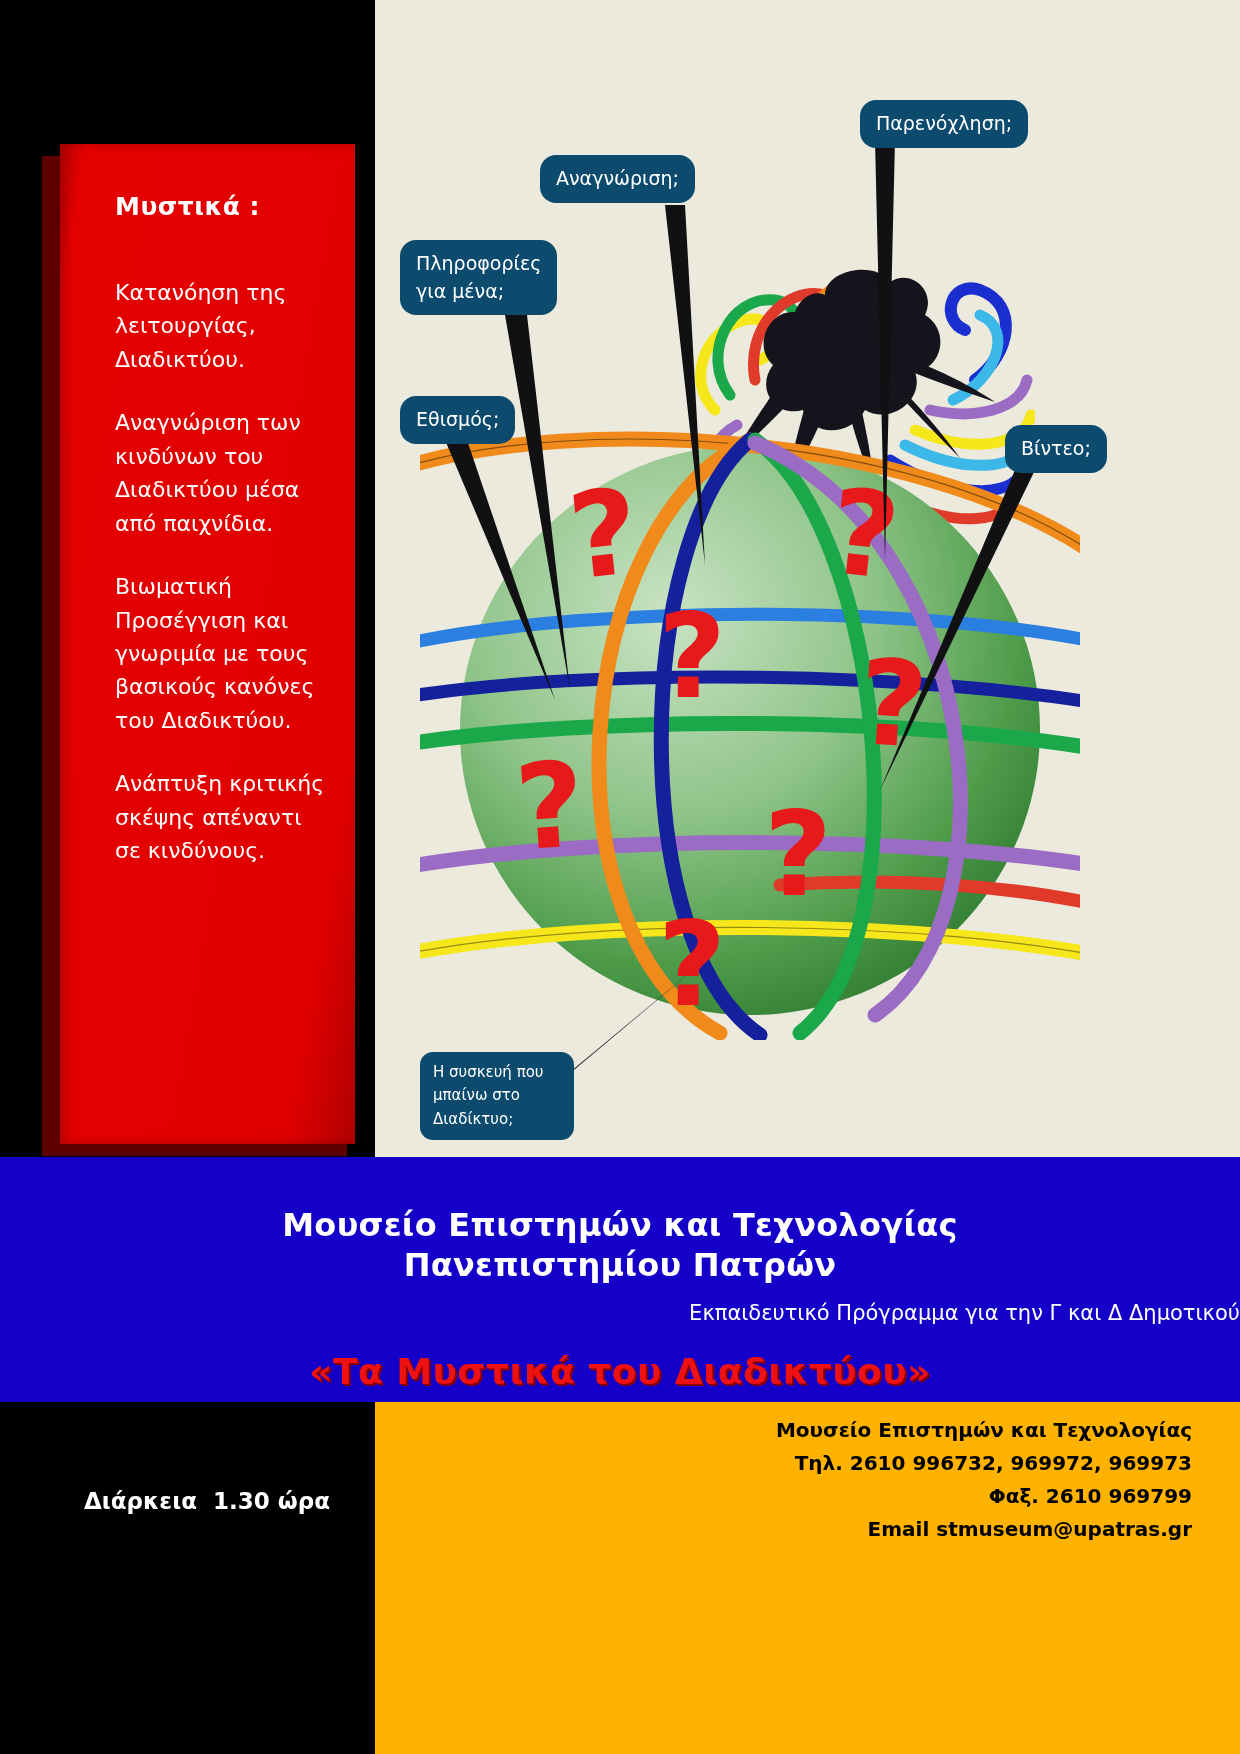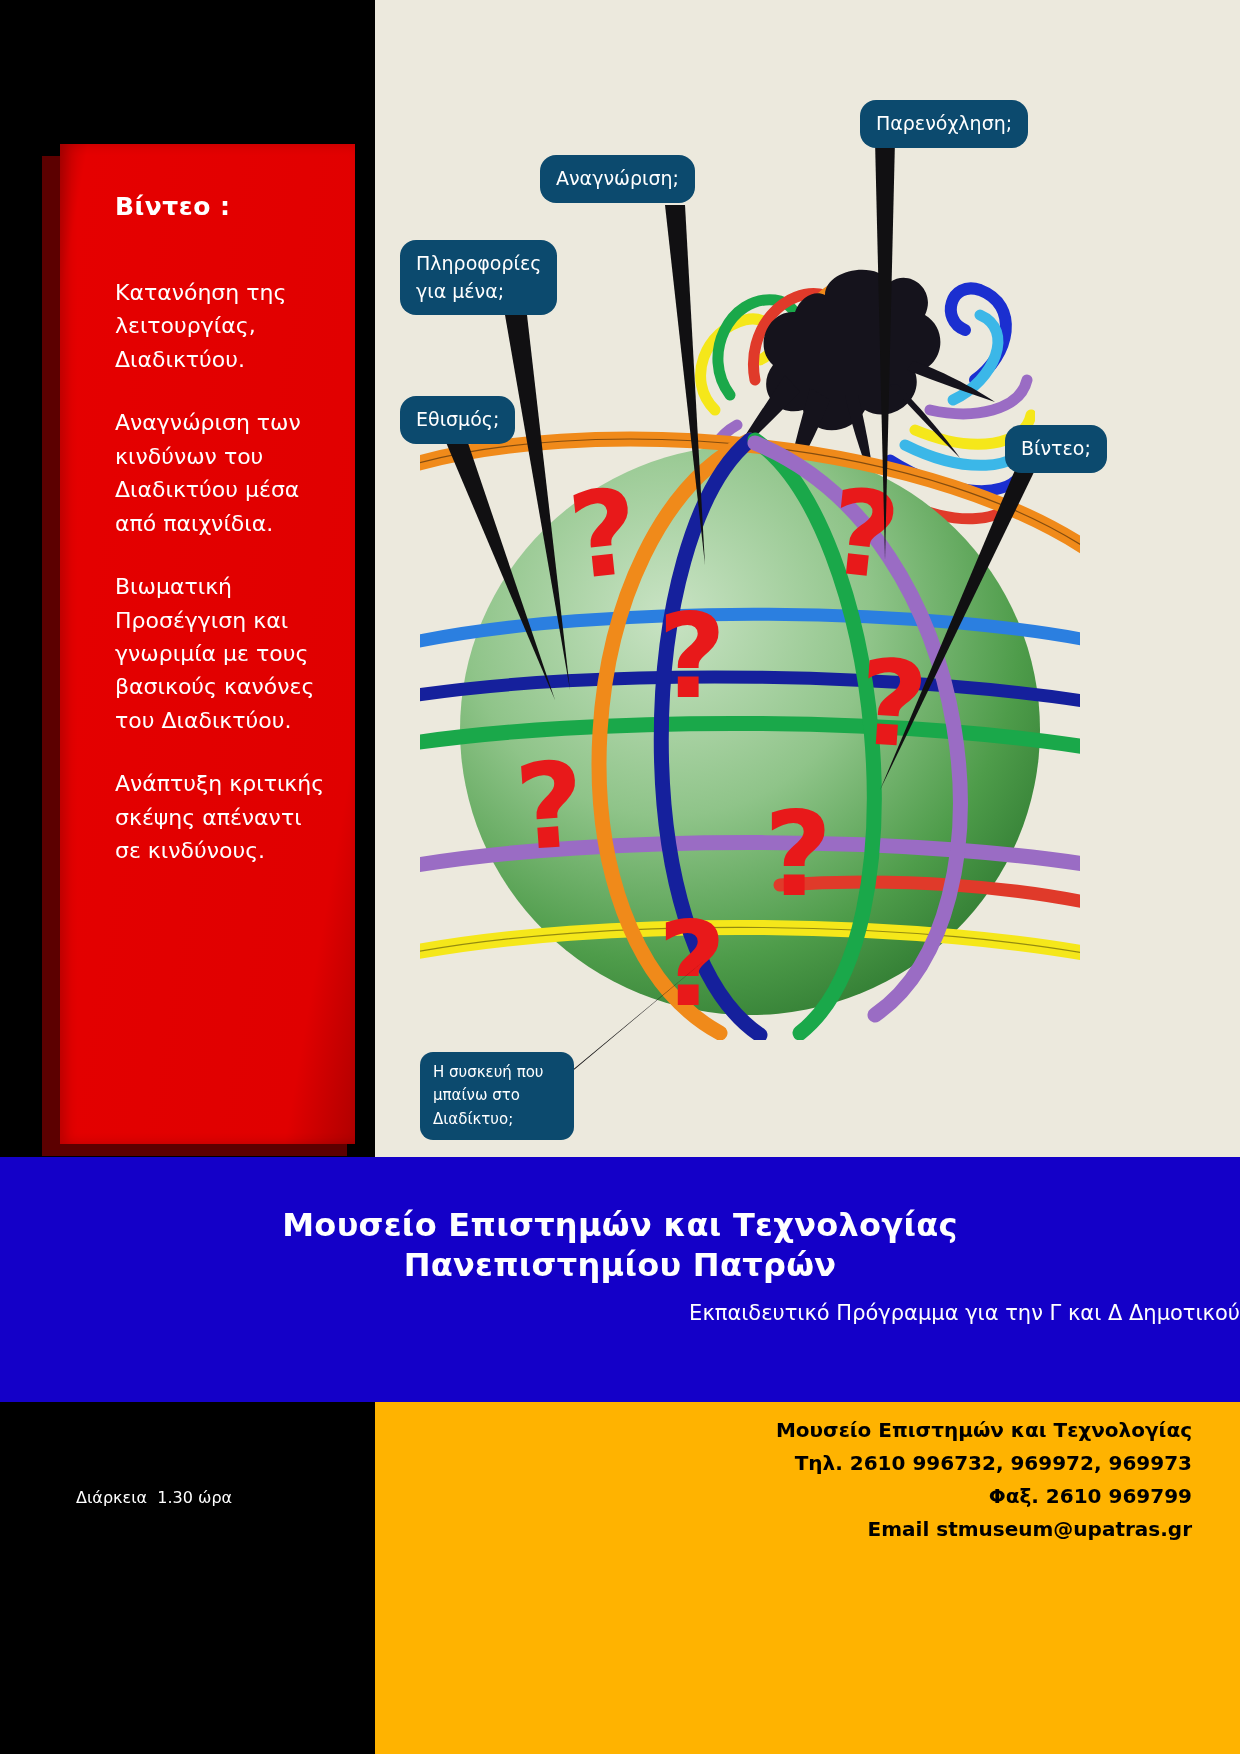--- a/index.html
+++ b/index.html
@@ -75,22 +75,22 @@
     text-shadow:2px 2px 0 #8a0000;
     letter-spacing:.5px;
   }
 
   
   .bottom-left{
     position:absolute;left:0;top:1402px;width:375px;height:352px;
     background:#000;color:#fff;
   }
   .duration{
-    position:absolute;left:76px;top:86px;
-    font-size:16px;font-weight:normal;white-space:pre;
+    position:absolute;left:84px;top:86px;
+    font-size:23px;font-weight:bold;white-space:pre;
   }
   .bottom-right{
     position:absolute;left:375px;top:1402px;width:865px;height:352px;
     background:#ffb300;color:#000;
   }
   .contact{
     position:absolute;right:48px;top:12px;text-align:right;
     font-size:20px;line-height:1.65;font-weight:bold;
   }
   .contact div{white-space:pre;}
@@ -220,34 +220,35 @@
     <div class="bubble" style="left:630px;top:425px;">Βίντεο;</div>
 
     <div class="bubble small" style="left:45px;top:1052px;width:128px;">Η συσκευή που
 μπαίνω  στο
 Διαδίκτυο;</div>
   </div>
 
   <div class="goals-shadow"></div>
   <div class="goals-box">
     <div class="goals-inner">
-      <div class="goals-title">Βίντεο :</div>
+      <div class="goals-title">Μυστικά :</div>
       <p class="goal-p">Κατανόηση της λειτουργίας, Διαδικτύου.</p>
       <p class="goal-p">Αναγνώριση των  κινδύνων του Διαδικτύου μέσα από παιχνίδια.</p>
       <p class="goal-p">Βιωματική Προσέγγιση και γνωριμία με τους βασικούς κανόνες του Διαδικτύου.</p>
       <p class="goal-p">Ανάπτυξη κριτικής σκέψης απέναντι σε κινδύνους.</p>
     </div>
   </div>
 
   <div class="blue-band">
     <div class="band-title">
       <div>Μουσείο  Επιστημών και Τεχνολογίας</div>
       <div>Πανεπιστημίου Πατρών</div>
     </div>
     <p class="band-sub">Εκπαιδευτικό Πρόγραμμα για την Γ και Δ Δημοτικού</p>
+    <p class="band-headline">«Τα Μυστικά του Διαδικτύου»</p>
   </div>
 
   <div class="bottom-left">
     <div class="duration">Διάρκεια  1.30 ώρα</div>
   </div>
 
   <div class="bottom-right">
     <div class="contact">
       <div>Μουσείο Επιστημών και Τεχνολογίας</div>
       <div>Τηλ. 2610 996732, 969972, 969973</div>

